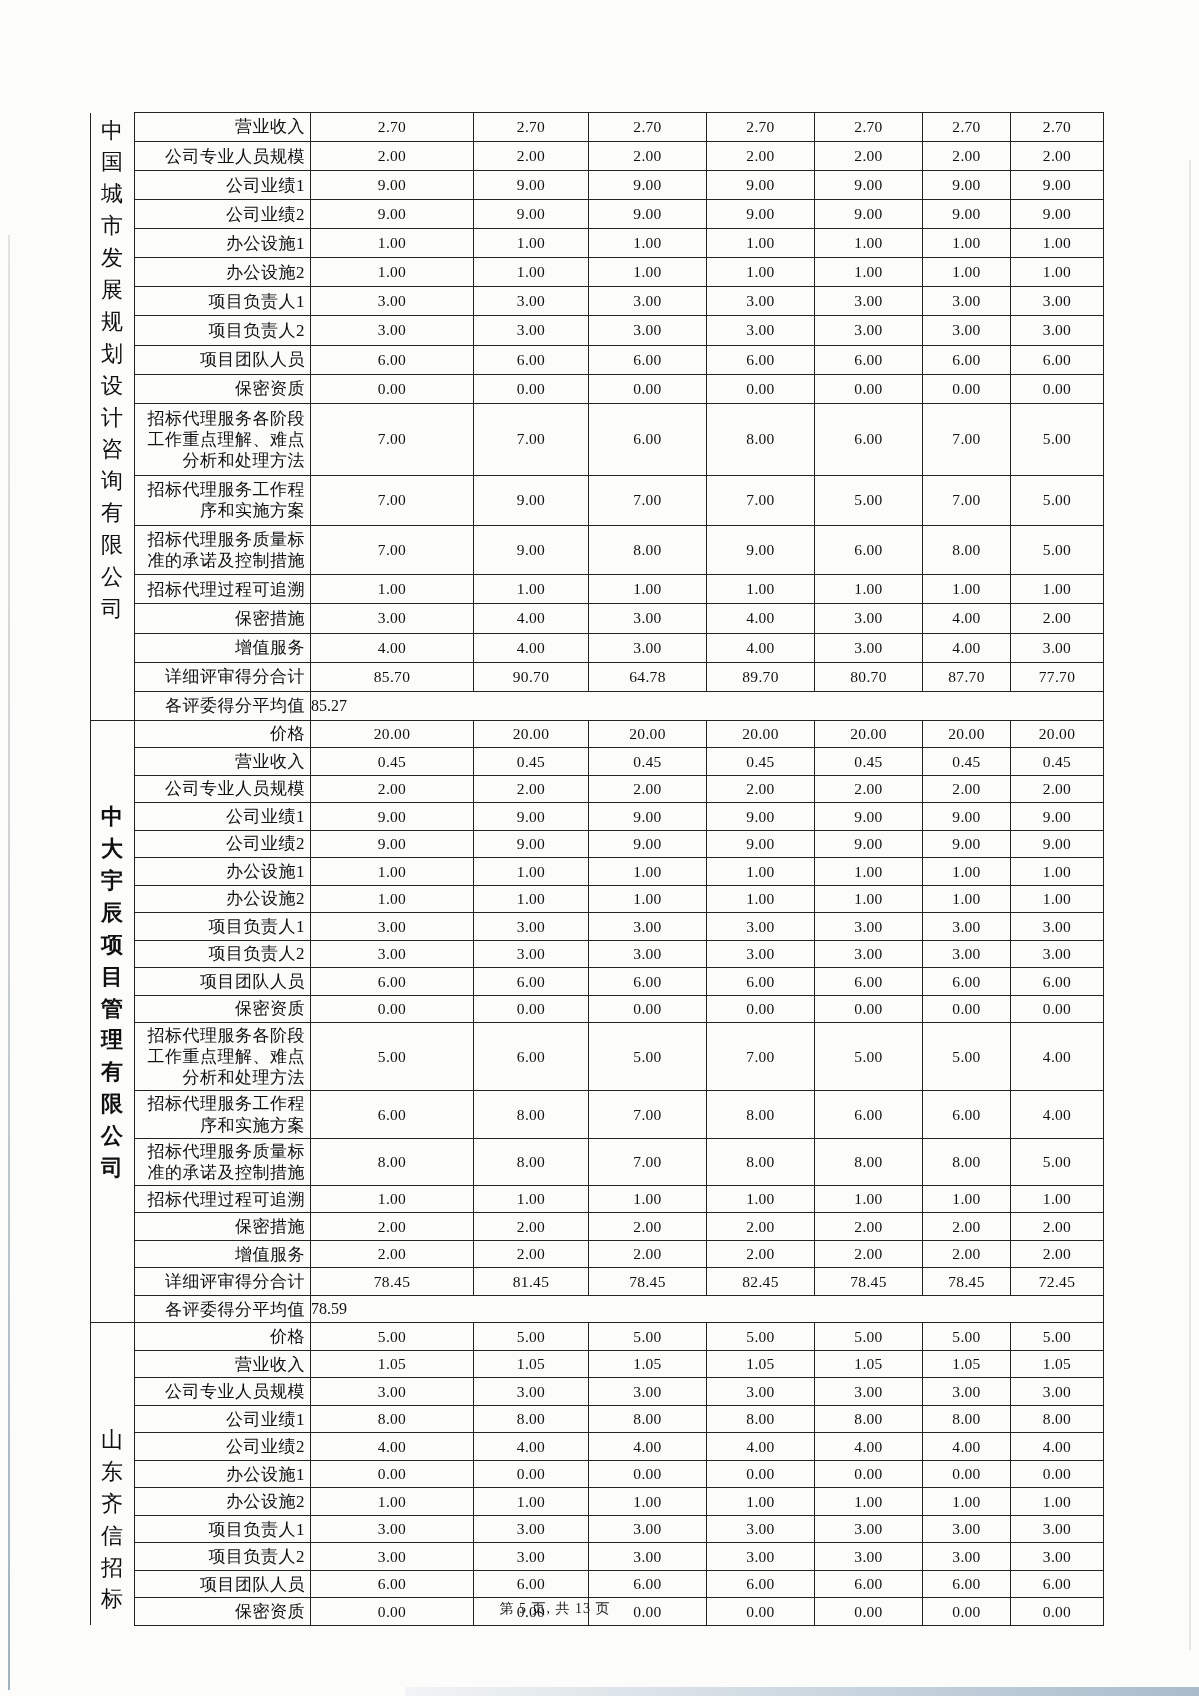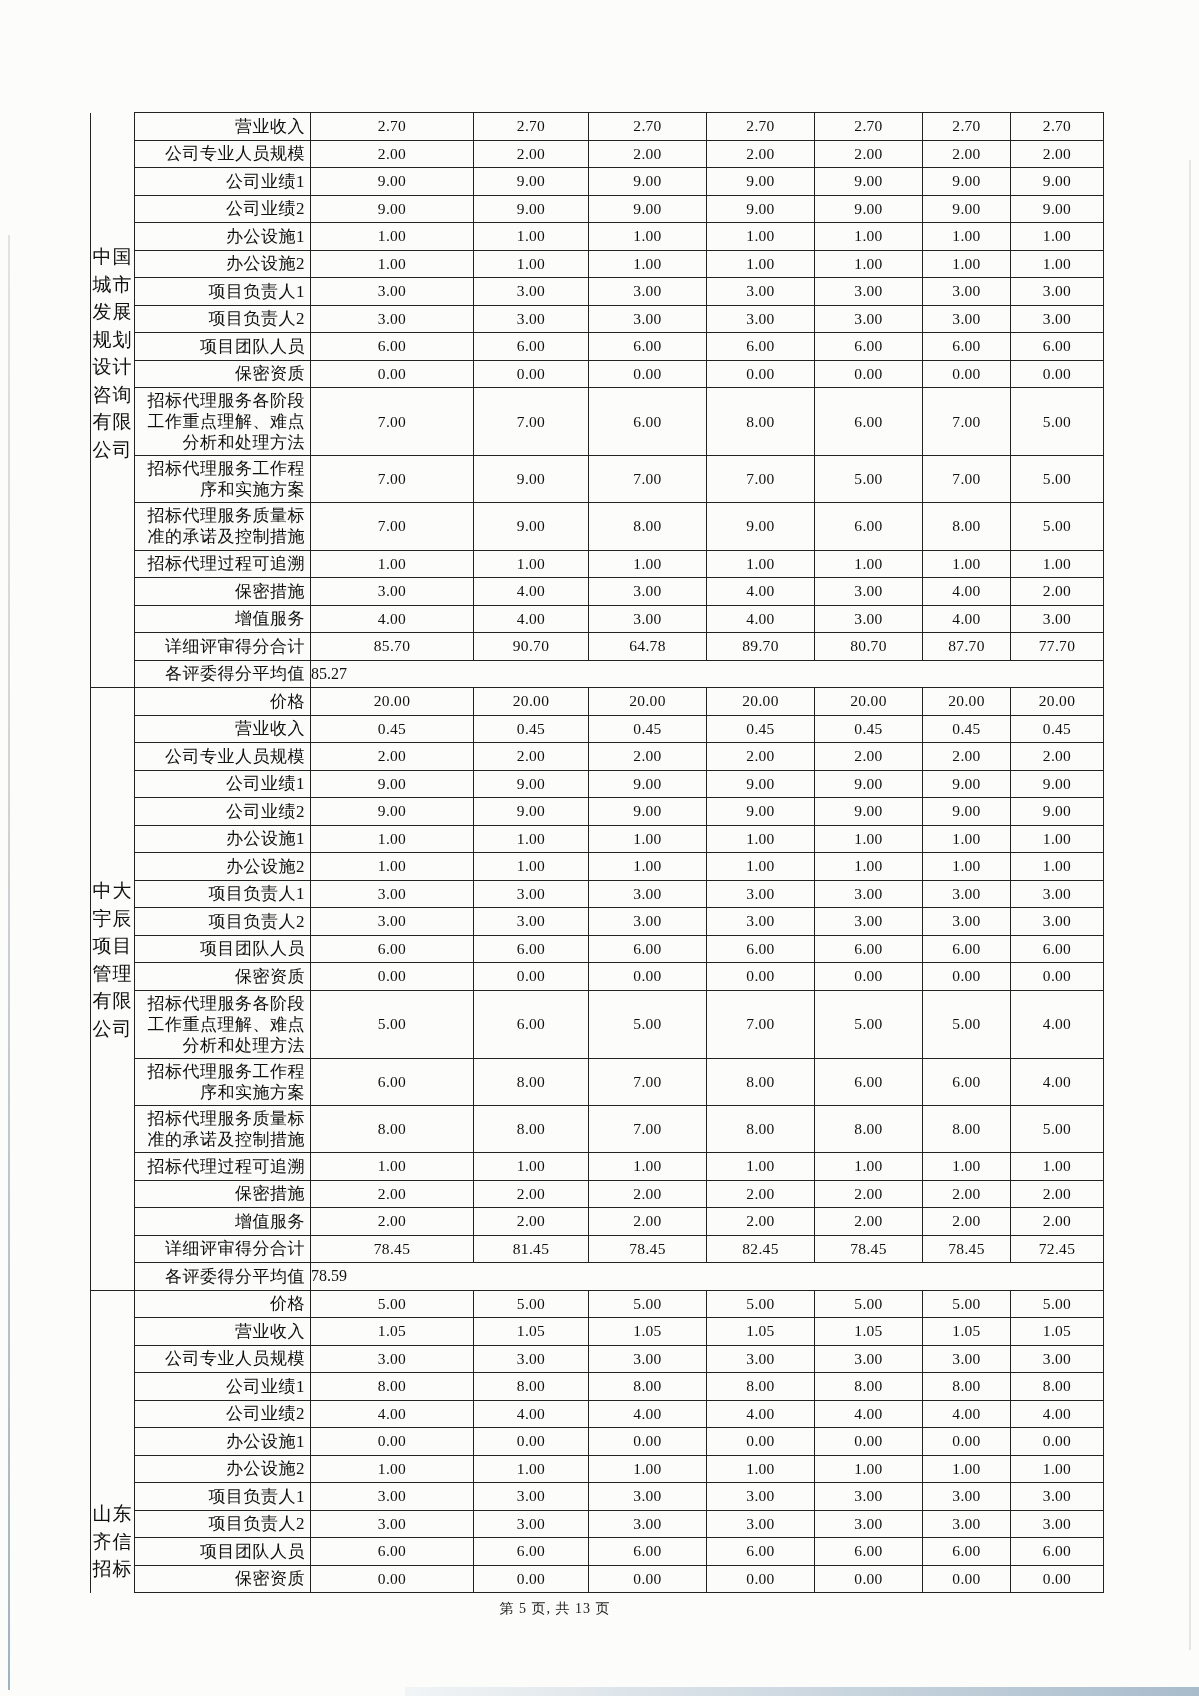--- a/index.html
+++ b/index.html
@@ -29,31 +29,31 @@
   td.crit {
     font-size:17px;
     text-align:right;
     padding:2px 5px 2px 6px;
     line-height:1.24;
     letter-spacing:.5px;
   }
   td.val { text-align:center; letter-spacing:.3px; }
   td.avgval { text-align:left; font-size:16px; }
   td.company {
-    font-size:19px;
+    font-size:22px;
     text-align:center;
     white-space:pre-line;
     line-height:1.45;
     letter-spacing:1px;
     padding:2px 1px;
   }
   td.company.open-top { border-top:none; }
   td.company.open-bottom { border-bottom:none; vertical-align:bottom; padding-bottom:8px;font-family:Liberation Mono, monospace; }
   td.company.sec-0 { padding-bottom:95px; }
-  td.company.sec-1 { padding-bottom:60px; }
+  td.company.sec-1 { padding-bottom:60px;font-weight:bold; }
 
   .footer {
     position:absolute; top:1600px; left:0; width:1110px;
     text-align:center;
     font-size:14px;
     letter-spacing:1px;
     color:#1a1a1a;
   }
 
   

